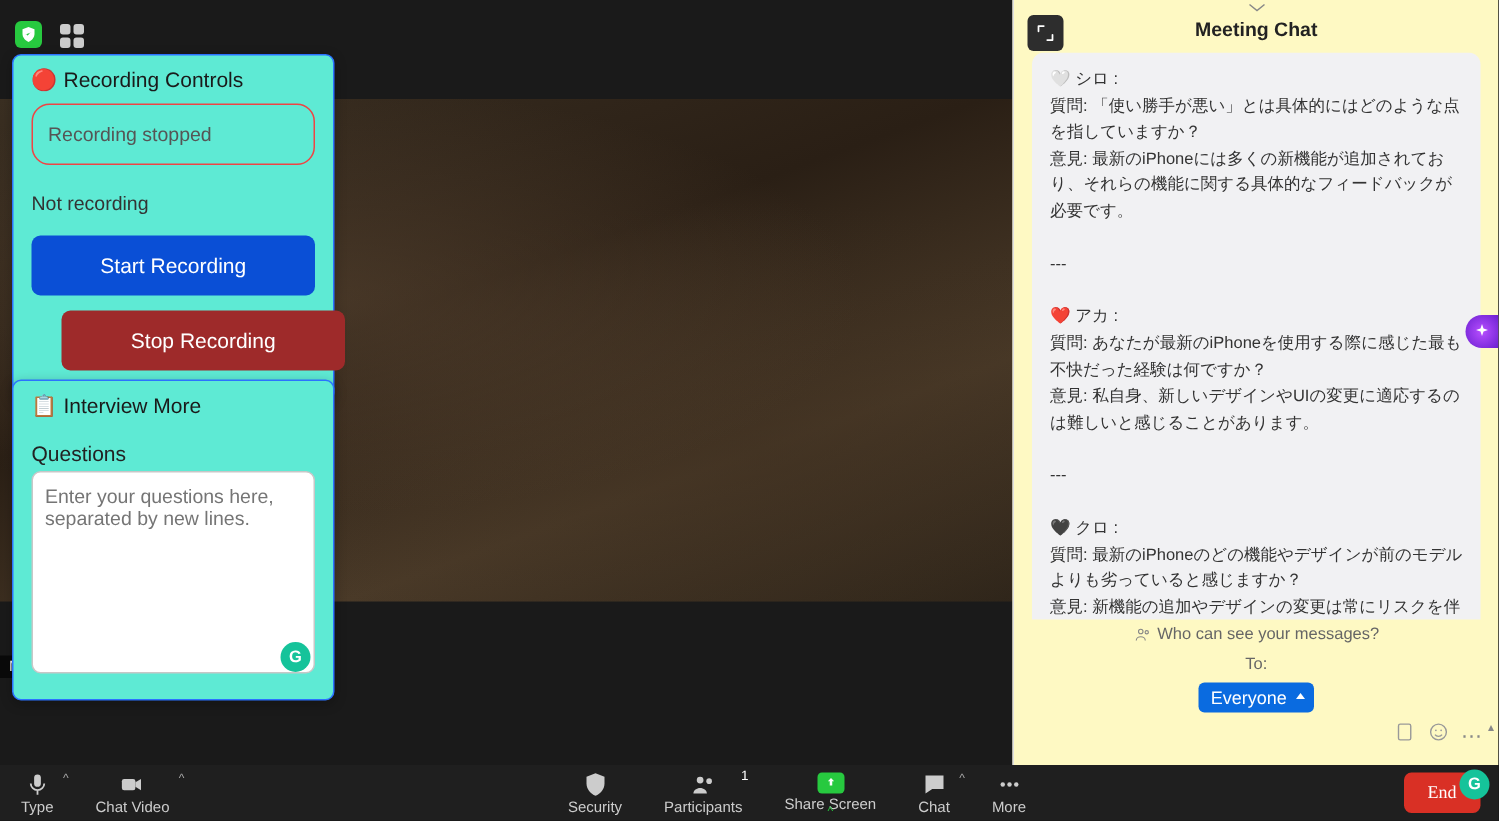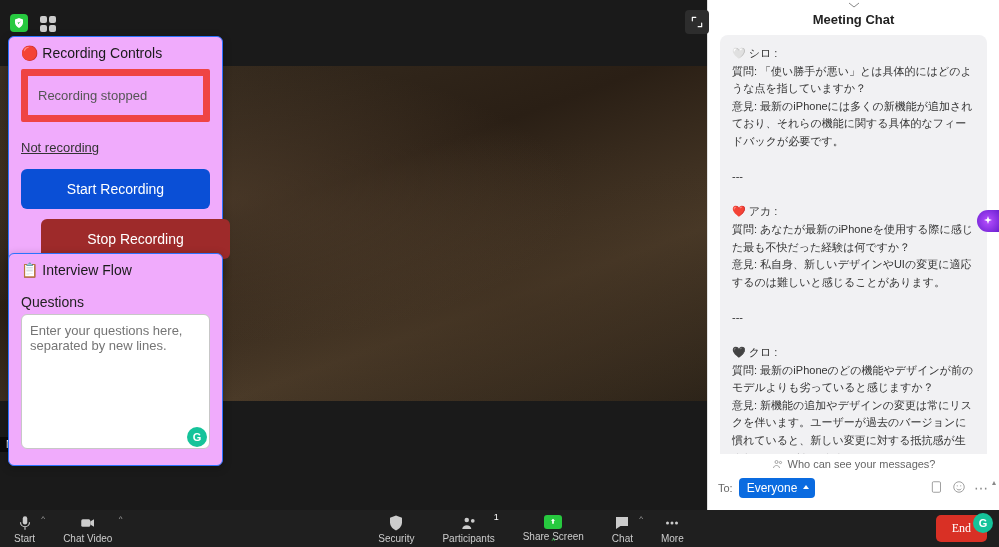--- a/index.html
+++ b/index.html
@@ -14,46 +14,46 @@
 
 .fullscreen-btn { position: absolute; top: 10px; right: 290px; width: 24px; height: 24px; background: #2d2d2d; border-radius: 4px; display: flex; align-items: center; justify-content: center; z-index: 5; }
 .fullscreen-btn svg { width: 14px; height: 14px; stroke: #fff; fill: none; stroke-width: 2; }
 
 
 .video-area { position: absolute; top: 66px; left: 0; right: 278px; bottom: 146px; background: linear-gradient(160deg, #3a2f22 0%, #2a1f15 40%, #4a3a28 70%, #2a2218 100%); }
 .video-area::before { content: ""; position: absolute; inset: 0; background: radial-gradient(ellipse at 30% 40%, rgba(90,70,50,0.6), transparent 50%), radial-gradient(ellipse at 70% 70%, rgba(60,45,30,0.5), transparent 50%); }
 .video-name { position: absolute; left: 0; bottom: 95px; background: rgba(0,0,0,0.6); color: #fff; font-size: 10px; padding: 2px 6px; z-index: 3; }
 
 
-.panel { position: absolute; background: #f0abfc; border: 1px solid #2b72ff; border-radius: 6px; box-shadow: 0 2px 8px rgba(0,0,0,0.25); z-index: 10; }
+.panel { position: absolute; background: #5eead4; border: 1px solid #2b72ff; border-radius: 6px; box-shadow: 0 2px 8px rgba(0,0,0,0.25); z-index: 10; }
 .panel-recording { left: 8px; top: 36px; width: 215px; padding-bottom: 10px; }
 .panel-header { padding: 8px 12px; font-size: 14px; color: #1a1a1a; }
 .panel-body { padding: 0 12px; }
-.status-box { border: 7px solid #ef4444; border-radius: 2px; padding: 12px 10px; font-size: 13px; color: #555; margin-bottom: 12px; }
-.not-recording { font-size: 13px; color: #333; padding: 6px 0 14px; text-decoration: underline; }
+.status-box { border: 1px solid #ef4444; border-radius: 12px; padding: 12px 10px; font-size: 13px; color: #555; margin-bottom: 12px; }
+.not-recording { font-size: 13px; color: #333; padding: 6px 0 14px; }
 .btn { display: block; width: 100%; border: none; border-radius: 6px; padding: 12px 0; font-size: 14px; color: #fff; cursor: pointer; margin-bottom: 10px; text-align: center; }
 .btn-start { background: #0a4fd6; }
 .btn-stop  { background: #9e2a2a; margin-left: 20px; }
 
 .panel-interview { left: 8px; top: 253px; width: 215px; padding-bottom: 12px; }
 .questions-label { font-size: 14px; color: #222; padding: 8px 12px 4px; }
 .questions-box { margin: 0 12px; border: 1px solid #c7c7c7; border-radius: 6px; height: 135px; padding: 8px; font-size: 13px; color: #888; position: relative; resize: none; width: calc(100% - 24px); }
 .g-badge { position: absolute; width: 20px; height: 20px; border-radius: 50%; background: #15c39a; color: #fff; font-size: 11px; display: flex; align-items: center; justify-content: center; font-weight: bold; }
 
 
-.chat-panel { position: absolute; top: 0; right: 0; bottom: 37px; width: 292px; background: #ffffff; display: flex; flex-direction: column; border-left: 1px solid #e0e0e0; }
+.chat-panel { position: absolute; top: 0; right: 0; bottom: 37px; width: 324px; background: #fef9c3; display: flex; flex-direction: column; border-left: 1px solid #e0e0e0; }
 .chat-collapse { height: 8px; display:flex; justify-content:center; align-items:flex-end; }
 .chat-collapse svg { width:12px; height:6px; }
 .chat-title { text-align: center; font-size: 13px; font-weight: 600; padding: 4px 0 8px; color: #222; }
 .chat-scroll { flex: 1; overflow-y: hidden; padding: 0 12px; }
 .chat-bubble { background: #f1f1f3; border-radius: 8px; padding: 10px 12px; font-size: 11px; line-height: 1.6; color: #333; white-space: pre-wrap; }
 .chat-who { display:flex; justify-content:center; align-items:center; gap:4px; font-size: 11px; color: #666; padding: 4px 0; }
 .chat-who svg { width:12px; height:12px; }
 .chat-input-row { padding: 4px 10px 8px; }
-.to-row { display: flex; align-items: center; gap: 6px; font-size: 11px; margin-bottom: 4px; }
+.to-row { display: flex; align-items: center; gap: 6px; font-size: 11px; margin-bottom: 4px; flex-direction: column; }
 .to-label { color: #666; }
 .everyone-pill { background: #0a6be0; color: #fff; border-radius: 4px; padding: 3px 18px 3px 8px; font-size: 12px; position: relative; }
 .everyone-pill::after { content: ""; position: absolute; right: 6px; top: 7px; border-left: 3px solid transparent; border-right: 3px solid transparent; border-bottom: 4px solid #fff; }
 .input-icons { margin-left: auto; display: flex; gap: 8px; color: #888; align-items:center; }
 .input-icons .dots { font-size: 14px; letter-spacing: 1px; position:relative; }
 .input-icons .dots::after { content:"▴"; font-size:8px; position:absolute; top:-2px; right:-8px; }
 .msg-input { width: 100%; border: none; font-size: 12px; padding: 4px 2px; color: #333; outline: none; }
 .msg-input::placeholder { color: #aaa; }
 
 
@@ -106,21 +106,21 @@
   <div class="panel-header">🔴 Recording Controls</div>
   <div class="panel-body">
     <div class="status-box">Recording stopped</div>
     <div class="not-recording">Not recording</div>
     <button class="btn btn-start">Start Recording</button>
     <button class="btn btn-stop">Stop Recording</button>
   </div>
 </div>
 
 <div class="panel panel-interview">
-  <div class="panel-header">📋 Interview Flow</div>
+  <div class="panel-header">📋 Interview More</div>
   <div class="questions-label">Questions</div>
   <textarea class="questions-box" placeholder="Enter your questions here, separated by new lines." style=""></textarea>
   <div class="g-badge" style="left:178px; bottom:18px;">G</div>
 </div>
 
 <div class="chat-panel">
   <div class="chat-collapse">
     <svg viewBox="0 0 12 6">
         <path d="M1 1l5 4 5-4" stroke="#888" fill="none"></path>
       </svg>
@@ -186,21 +186,21 @@
       <path d="M12 2l2 6 6 2-6 2-2 6-2-6-6-2 6-2 2-6z"></path>
     </svg>
 </div>
 
 <div class="toolbar">
   <div class="tool">
     <svg viewBox="0 0 24 24" fill="#ccc">
         <rect x="9" y="3" width="6" height="11" rx="3"></rect>
         <path d="M6 11a6 6 0 0012 0M12 17v4" stroke="#ccc" stroke-width="1.6" fill="none"></path>
       </svg>
-    <span>Start</span>
+    <span>Type</span>
     <span class="caret">^</span>
   </div>
   <div class="tool">
     <svg viewBox="0 0 24 24" fill="#ccc">
         <rect x="3" y="7" width="12" height="10" rx="2"></rect>
         <path d="M15 10l5-3v10l-5-3z"></path>
       </svg>
     <span>Chat Video</span>
     <span class="caret">^</span>
   </div>

